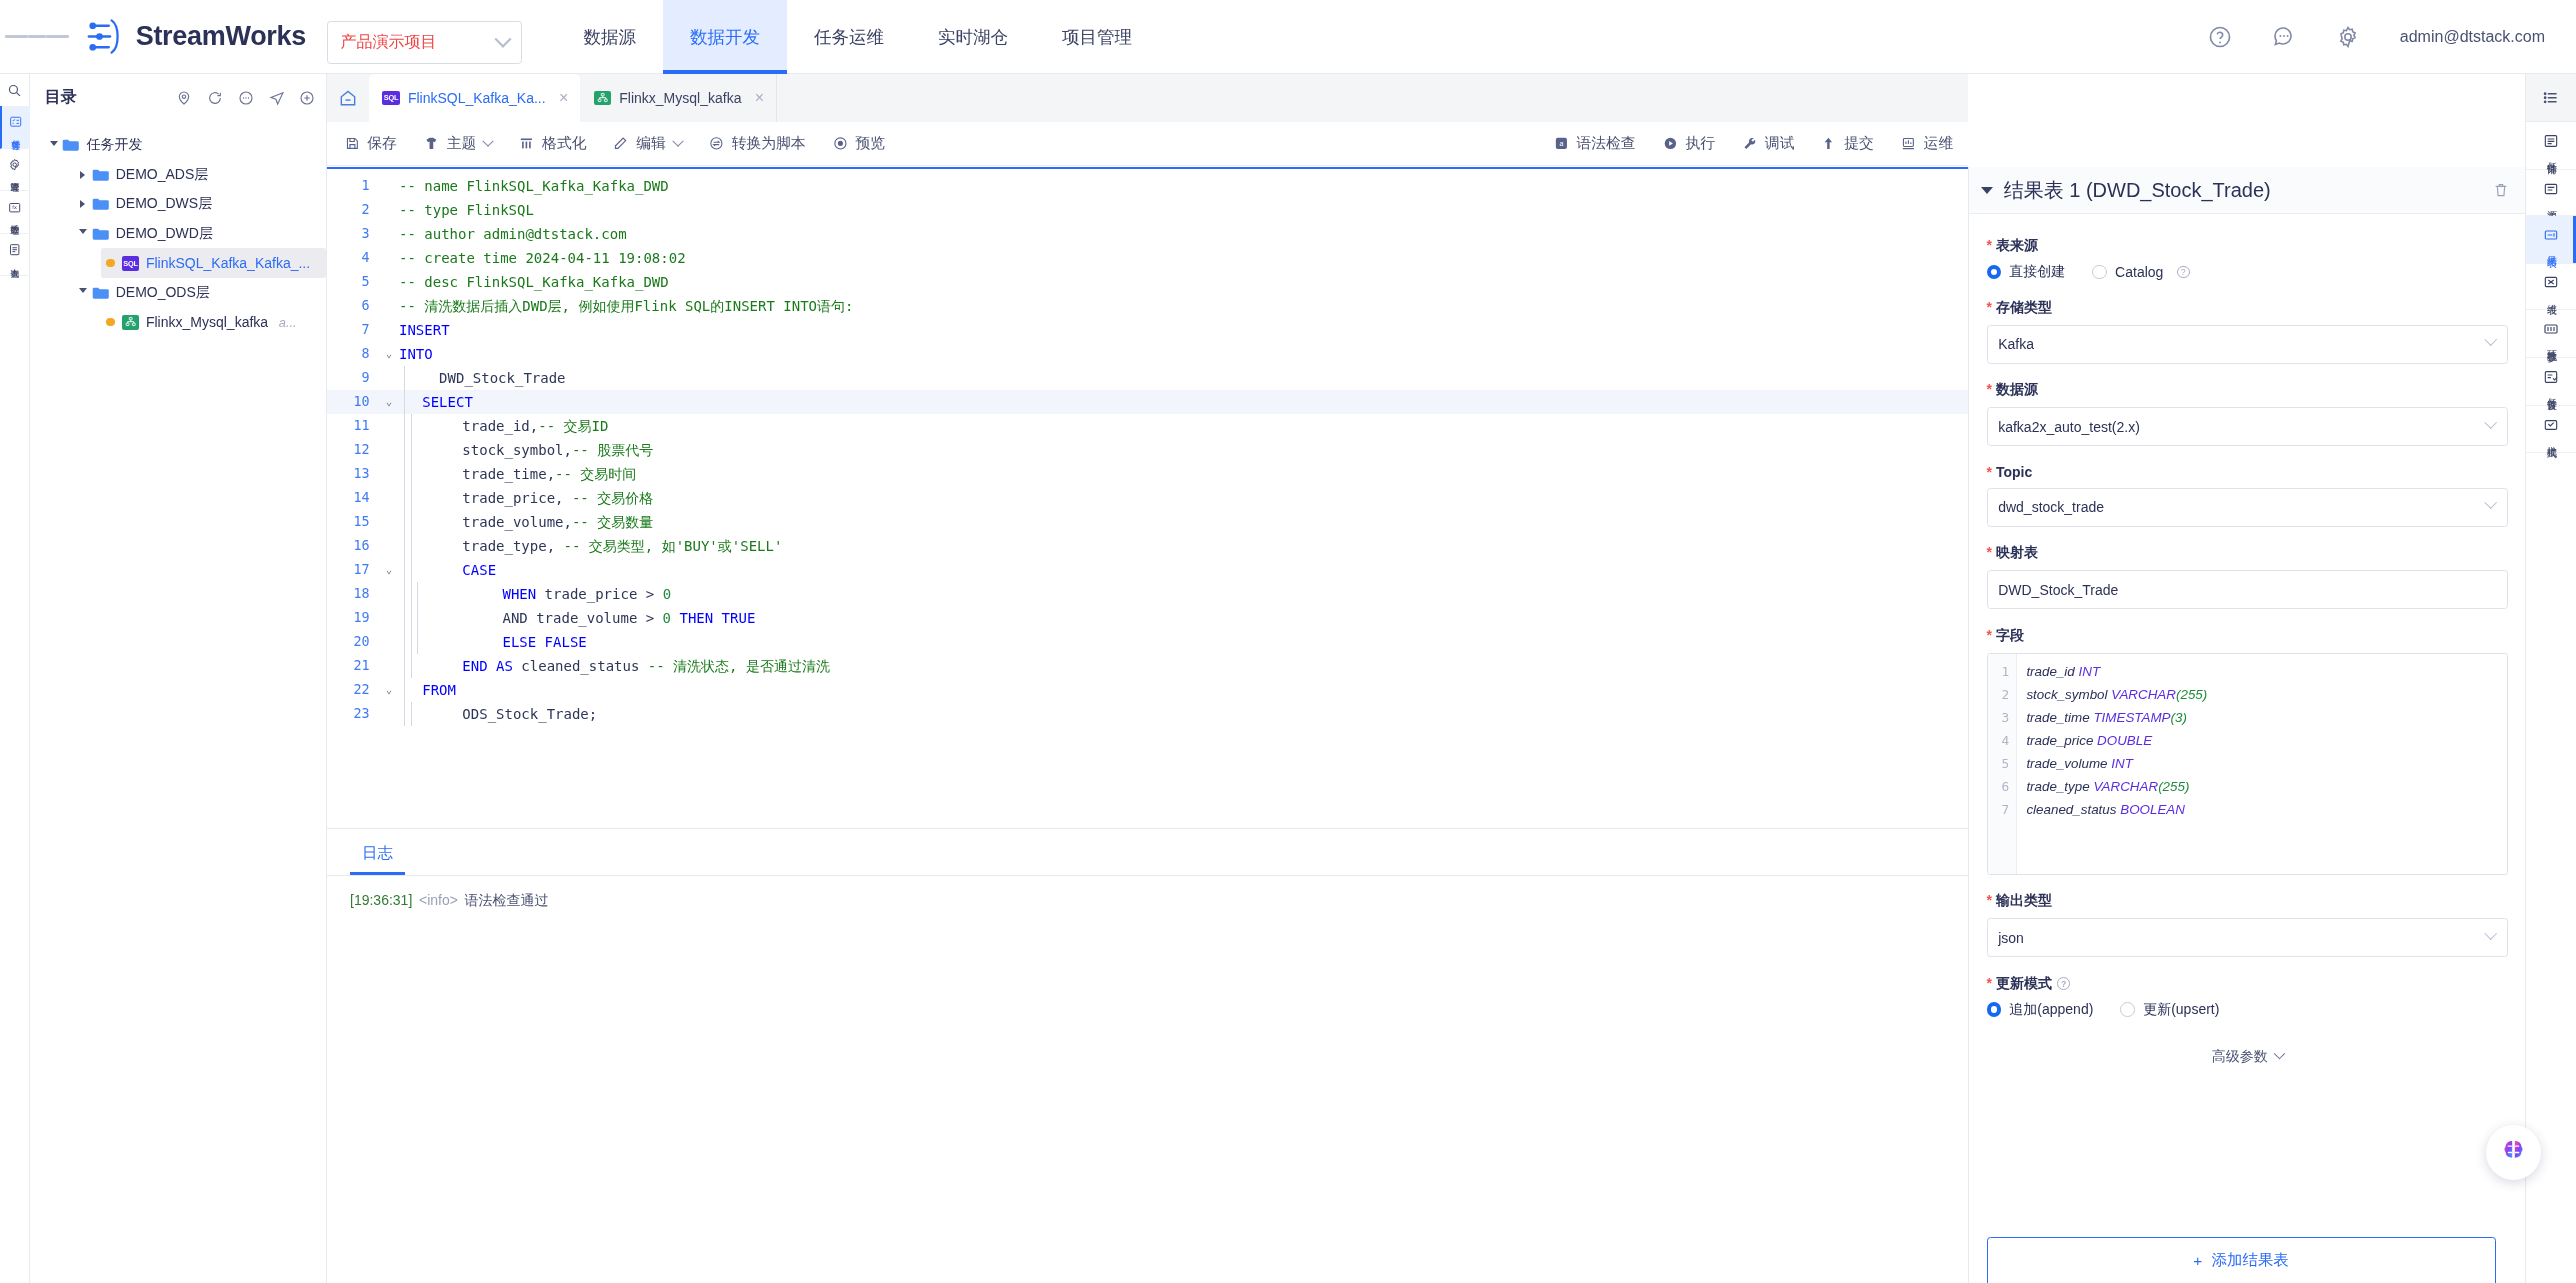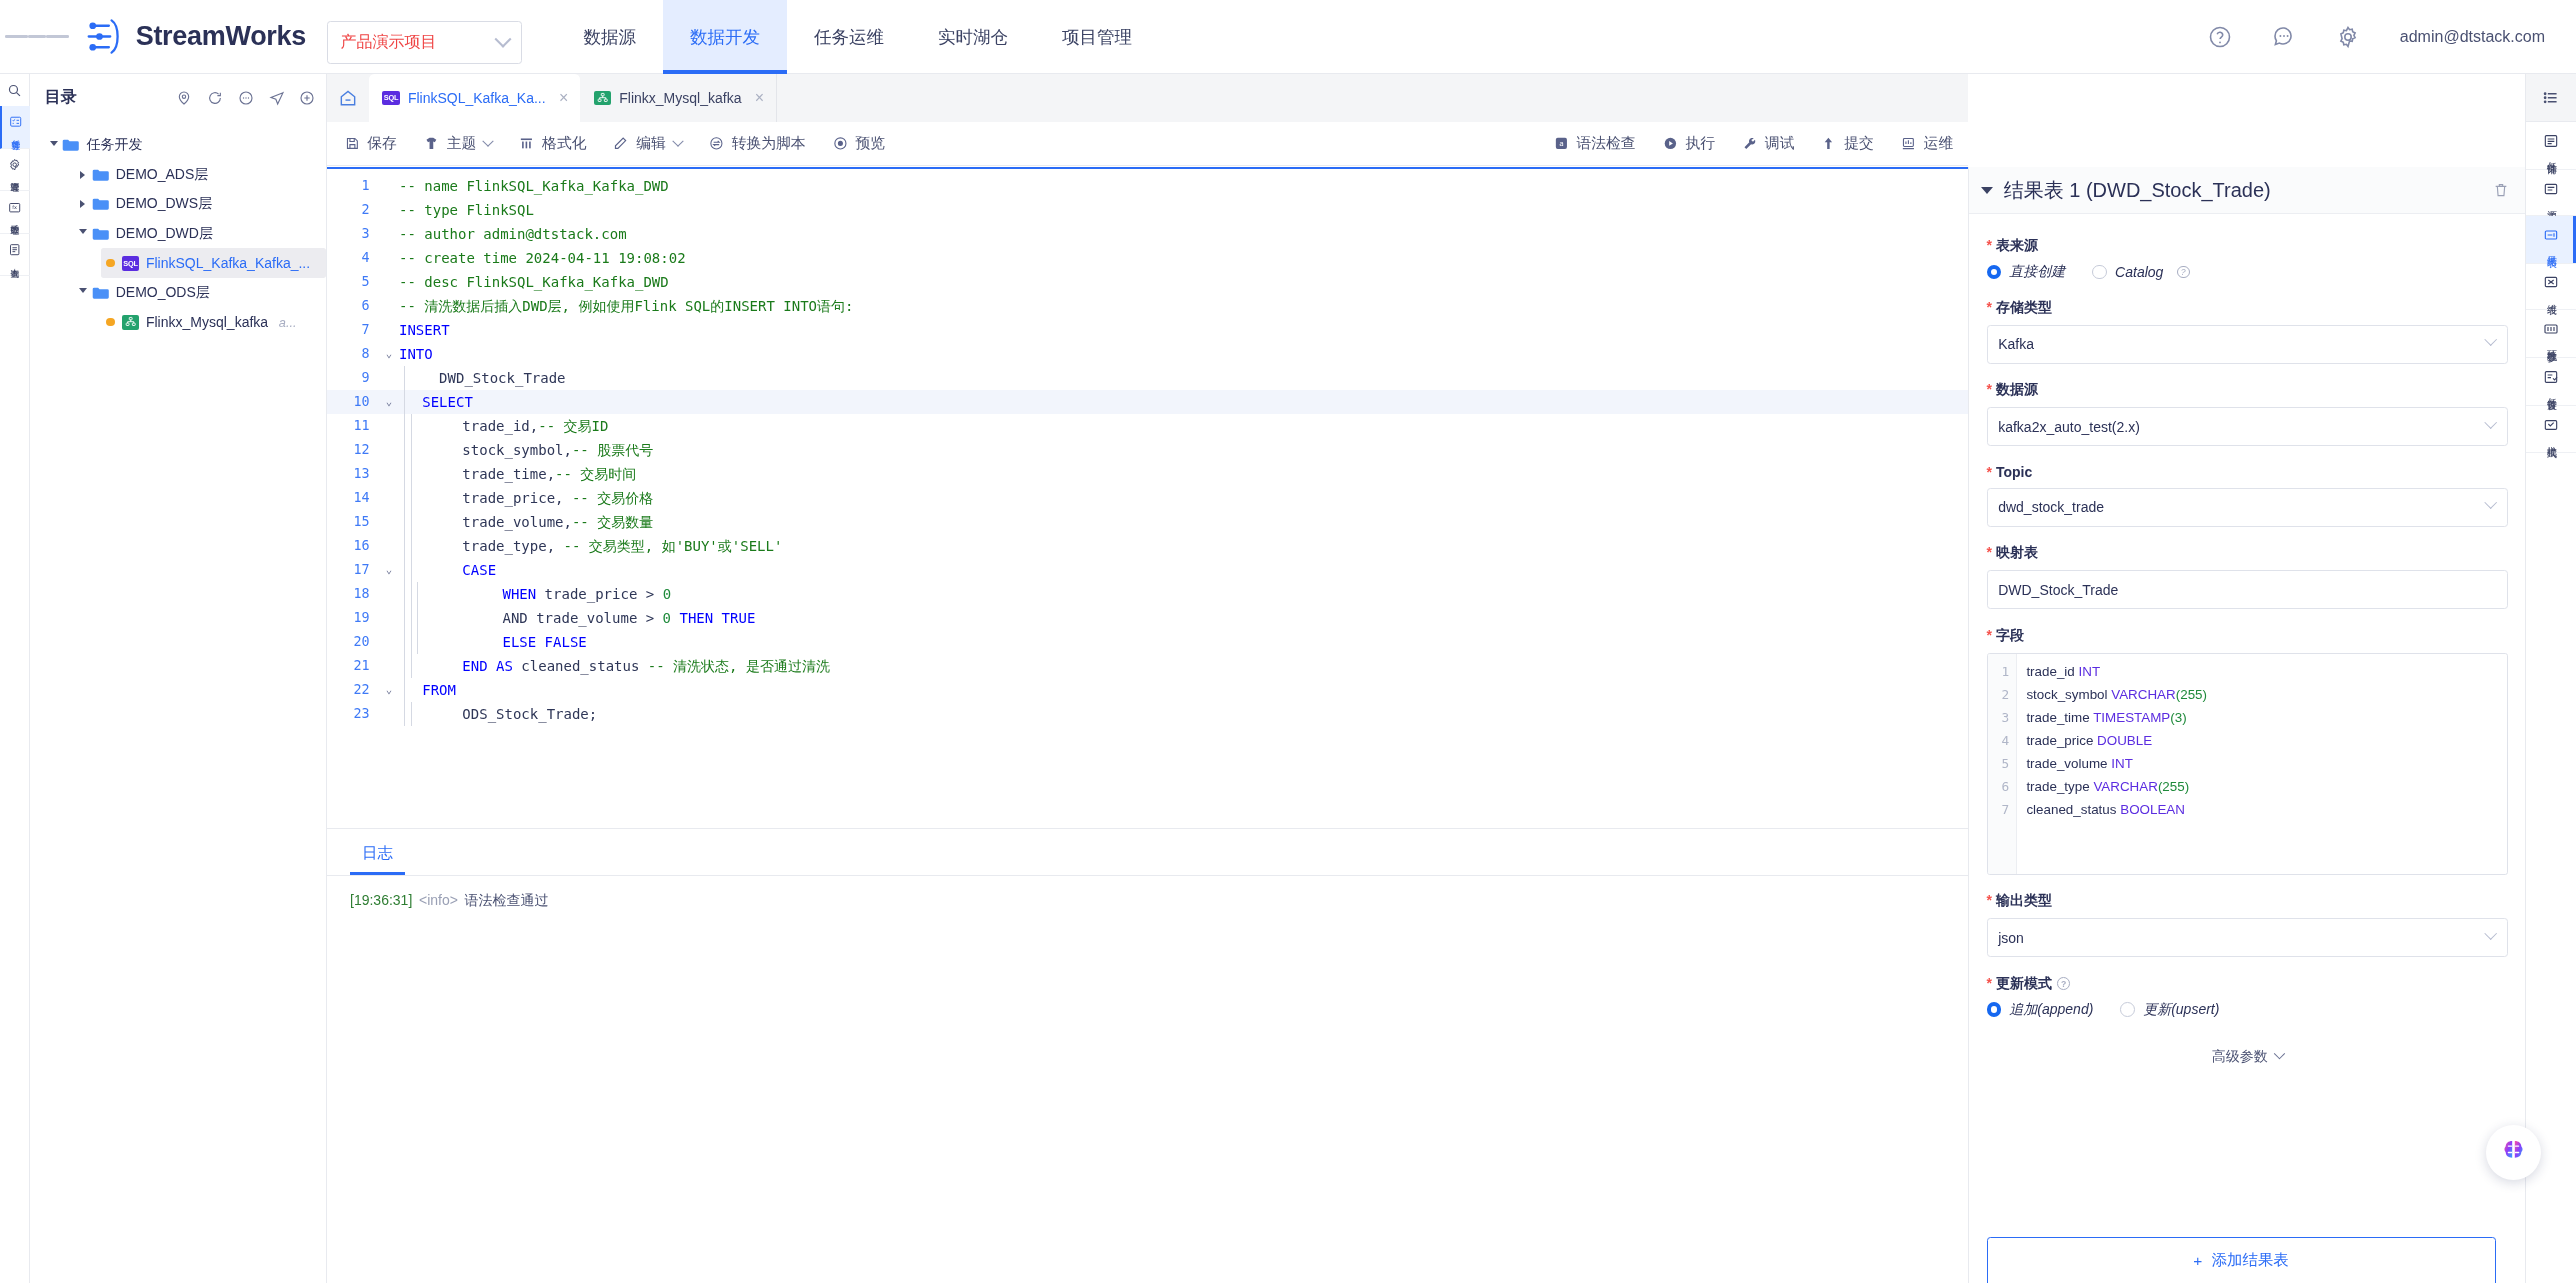--- a/index.html
+++ b/index.html
@@ -149,33 +149,33 @@
     display:flex; align-items:center; padding: 0 16px 0 12px;
   }
   .rp-caret { width:0;height:0;border-left:6px solid transparent;border-right:6px solid transparent;border-top:7.4px solid #3b4263;margin-right:10.7px;}
   .rp-title { font-size:20px; font-weight:400; color:#2b3157; }
   .rp-trash { margin-left:auto; width:16px;height:16px;color:#9aa0b5; }
   .rp-body { padding: 19px 17.5px 0 17.5px; }
   .flabel { font-size:14px; color:#2b3157; font-weight:700; margin: 17.5px 0 8px; }
   .flabel:first-child { margin-top: 4px; }
   .req { color:#f5534d; margin-right:4px; }
   .qmark { display:inline-flex; width:12.8px;height:12.8px;border:1px solid #a7adc2;border-radius:50%;color:#a7adc2;font-size:8.7px;align-items:center;justify-content:center;margin-left:5.4px;vertical-align:middle;}
-  .radios { display:flex; align-items:center; gap: 27px; margin-top:2.7px;font-style:italic; }
+  .radios { display:flex; align-items:center; gap: 27px; margin-top:2.7px; }
   .radio { display:flex; align-items:center; gap:8px; font-size:14px; color:#2b3157; cursor:pointer;}
   .rc { width:14.8px;height:14.8px;border-radius:50%;border:1px solid #c6cbd9; background:#fff; position:relative;}
   .rc.on { border:4px solid #1668f0; }
   .sel-box {
     height:39px;border:0.7px solid #dfe2ea;border-radius:3.4px;display:flex;align-items:center;
     padding: 0 10.7px; font-size:14px; color:#2b3157; justify-content:space-between; background:#fff; cursor:pointer;
   }
   .sel-box .cv2 { width:9.4px;height:9.4px;border-right:1.7px solid #b6bcd0;border-bottom:1.7px solid #b6bcd0;transform:rotate(45deg) translate(-2.7px,-2.7px); }
   .fieldbox { border:0.7px solid #dfe2ea; border-radius:2.7px; height:222px; overflow:hidden; display:flex; }
   .fb-gutter { width:29.5px; background:#fafbfc; border-right:0.7px solid #eceef2; padding-top:6.7px; }
   .fb-gutter div { text-align:right; padding-right:6.7px; font-size:12.8px; color:#b0b6c8; line-height:23px; font-family:"DejaVu Sans Mono", monospace;}
-  .fb-code { flex:1; padding: 6.7px 0 0 9.4px; font-size:13.4px; line-height:23px; }
+  .fb-code { flex:1; padding: 6.7px 0 0 9.4px; font-size:13.4px; line-height:23px;font-style:italic; }
   .fb-code div { white-space:nowrap; }
   .ftype { color:#5b2de0; }
   .fnum { color:#1f8a3b; }
   .fname { color:#2b3157; }
   .adv { text-align:center; margin-top:29.5px; font-size:14px; color:#4a5172; cursor:pointer; }
   .adv .cv3 { display:inline-block; width:8px;height:8px;border-right:1.7px solid #6b7293;border-bottom:1.7px solid #6b7293;transform:rotate(45deg) translate(-1.3px,-3.4px); margin-left:6.7px;}
   .addbtn {
     position:absolute; bottom:0; left:17.5px; right:29.5px; height:47px;
     border:0.7px solid #2b6cf6; border-radius:3.4px 3.4px 0 0; background:#fff;
     display:flex;align-items:center;justify-content:center;gap:9.4px;

